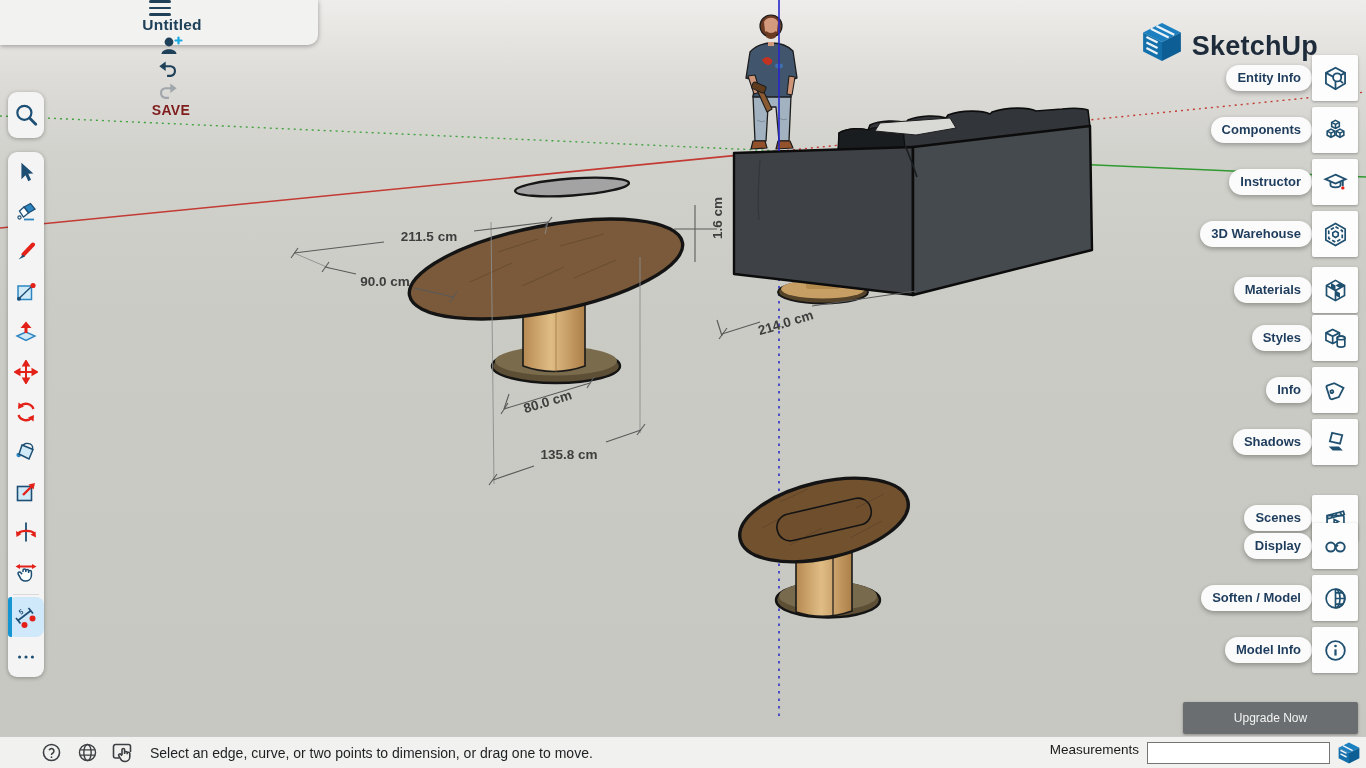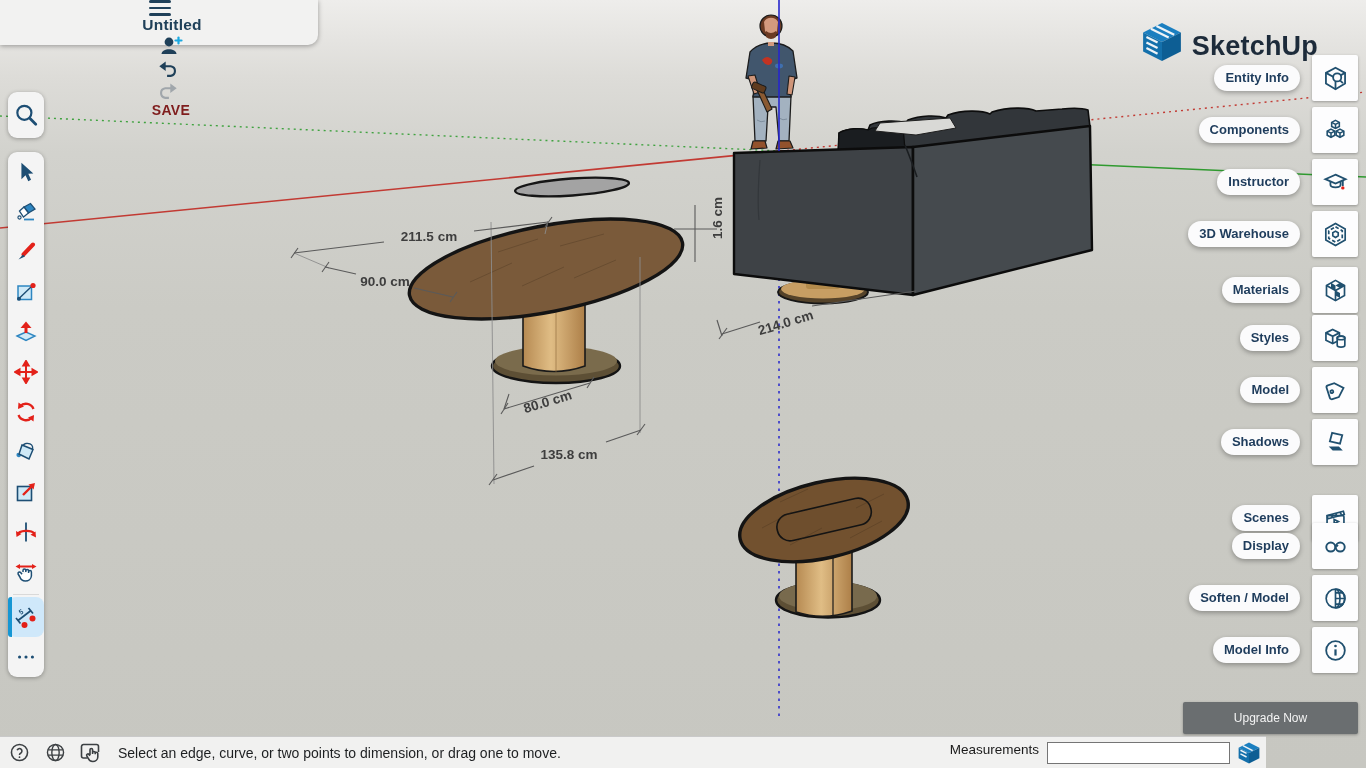--- a/index.html
+++ b/index.html
@@ -35,36 +35,36 @@
     background:#f4f4f4; border-radius:9px; box-shadow:0 1px 4px rgba(0,0,0,.3);
     display:flex; flex-direction:column; align-items:stretch; }
   .tool { height:40px; display:flex; align-items:center; justify-content:center; cursor:pointer; position:relative; }
   .tool.selected { background:#cfe8fa; border-radius:8px; }
   .tool.selected::before { content:""; position:absolute; left:0; top:0; bottom:0; width:4px;
     background:#1596d3; border-radius:3px 0 0 3px; }
   .tool-divider { height:1px; background:#d9d9d9; margin:2px 5px; }
 
   
   .right-panel { position:absolute; right:8px; top:55px; z-index:20; }
-  .rp-row { position:absolute; right:0; height:46px; display:flex; align-items:center; gap:12px; }
+  .rp-row { position:absolute; right:0; height:46px; display:flex; align-items:center; gap:0; }
   .rp-label { background:#fbfbfc; color:#1e3c5c; font-size:13px; font-weight:bold;
     height:26px; line-height:26px; padding:0 11px; border-radius:13px; white-space:nowrap;
     box-shadow:0 2px 5px rgba(0,0,0,.3); }
   .rp-btn { width:46px; height:46px; background:#fdfdfe; border-radius:2px;
     box-shadow:0 1px 3px rgba(0,0,0,.3); display:flex; align-items:center; justify-content:center; cursor:pointer; }
 
   
   .upgrade-btn { position:absolute; left:1183px; top:702px; width:175px; height:32px; z-index:21;
     background:#6a6e70; color:#f4f4f4; font-size:12px; border:none; border-radius:2px;
     display:flex; align-items:center; justify-content:center; cursor:pointer;
     box-shadow:0 1px 3px rgba(0,0,0,.3); }
 
   
-  .statusbar { position:absolute; left:0; bottom:0; width:1266px; height:32px; z-index:22;
-    background:#f1f1f0; border-top:1px solid #c9c9c9; display:flex; align-items:center; }
+  .statusbar { position:absolute; left:0; bottom:0; width:1366px; height:32px; z-index:22;
+    background:#f1f1f0; border-top:1px solid #c9c9c9; display:flex; align-items:center;padding-left:32px; }
   .sb-icon { width:26px; height:26px; display:flex; align-items:center; justify-content:center; cursor:pointer; }
   .sb-hint { font-size:14px; color:#1d1f21; margin-left:14px; }
   .sb-right { margin-left:auto; display:flex; gap:8px; padding-right:6px; }
   .measure-label { font-size:13.5px; color:#1a1a1a; }
   .measure-input { width:183px; height:22px; border:1px solid #757575; background:#fff;
     font:13px "Liberation Sans",sans-serif; padding:0 4px; }
 </style>
 </head>
 <body>
 
@@ -447,21 +447,21 @@
         <svg width="27" height="27" viewBox="0 0 24 24" fill="none" stroke="#20506f" stroke-width="1.5">
           <polygon points="9.5,4 15.5,7 15.5,13.5 9.5,16.5 3.5,13.5 3.5,7"></polygon>
           <path d="M3.5,7 L9.5,10 L15.5,7 M9.5,10 V16.5"></path>
           <path d="M13.5,11.5 a3.4,1.6 0 0 1 6.8,0 V18 a3.4,1.6 0 0 1 -6.8,0 Z" fill="#fdfdfe"></path>
           <ellipse cx="16.9" cy="11.5" rx="3.4" ry="1.6"></ellipse>
         </svg>
       </div>
     </div>
 
     <div class="rp-row" style="top:312px">
-      <div class="rp-label">Model</div>
+      <div class="rp-label">Info</div>
       <div class="rp-btn">
         <svg width="27" height="27" viewBox="0 0 24 24" fill="none" stroke="#20506f" stroke-width="1.6">
           <g transform="rotate(-18 12 12)">
             <path d="M13,5.5 L19.5,12 L13,18.5 L7,18.5 A1.8,1.8 0 0 1 5.2,16.7 L5.2,7.3 A1.8,1.8 0 0 1 7,5.5 Z"></path>
             <circle cx="8.6" cy="12" r="1.3"></circle>
           </g>
         </svg>
       </div>
     </div>
 

